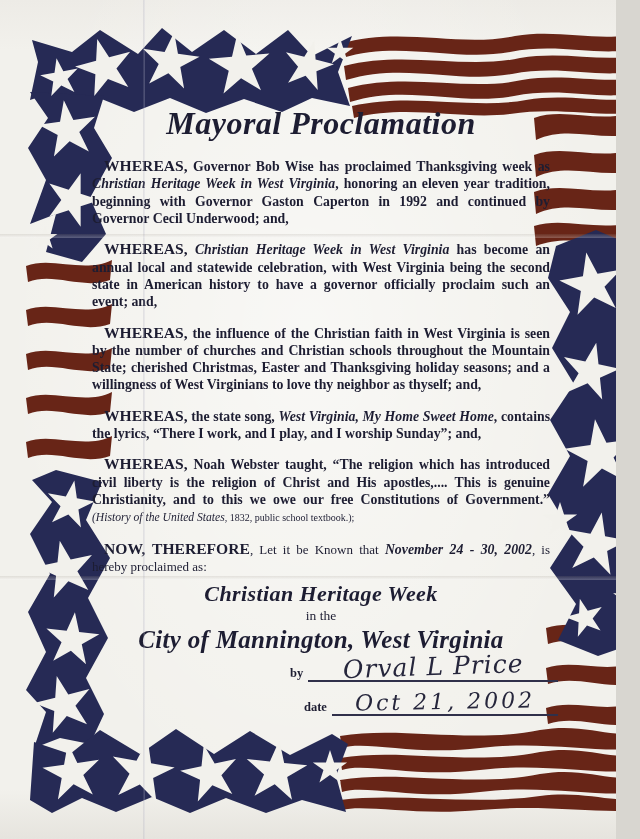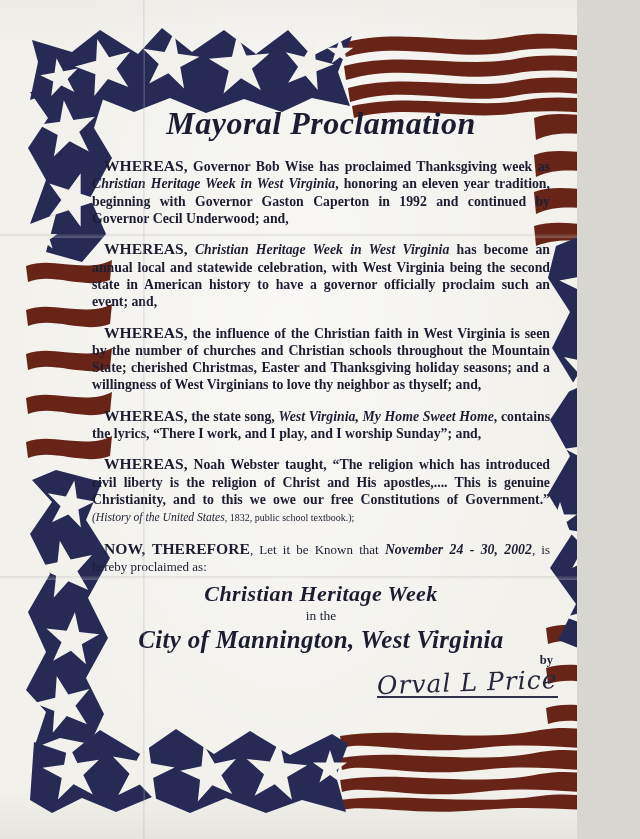--- a/index.html
+++ b/index.html
@@ -9,25 +9,24 @@
     --ink:#1d1d32;
     --hand:#26263c;
   }
   html,body{margin:0;padding:0;}
   body{
     width:640px;height:839px;
     font-family:"Liberation Serif", serif;
     background:#d8d6d0;
   }
   .page{
-    position:relative;width:529px;height:839px;overflow:hidden;
+    position:relative;width:616px;height:839px;overflow:hidden;
     background:
       radial-gradient(ellipse at 50% 40%, rgba(255,255,255,.5), rgba(0,0,0,0) 70%),
       linear-gradient(180deg,#edebe6 0%, var(--paper) 6%, var(--paper) 94%, #e6e4de 100%);
-    padding-left: 48px;
   }
   .border-art{position:absolute;left:0;top:0;z-index:1;}
   .fold-v{
     position:absolute;left:143px;top:0;width:2px;height:839px;z-index:3;
     background:linear-gradient(90deg, rgba(120,120,145,.18), rgba(210,210,225,.28));
     pointer-events:none;
   }
   .fold-h1,.fold-h2{
     position:absolute;left:0;width:640px;height:4px;z-index:3;pointer-events:none;
     background:linear-gradient(180deg, rgba(130,120,110,.16), rgba(255,255,255,.25));
@@ -68,21 +67,21 @@
   }
   .city-heading{
     font:700 25px/1.15 "Liberation Serif", serif;font-style:italic;
     text-align:center;margin:0 0 14px 0;letter-spacing:.3px;
   }
   .closing{
     font:400 14.6px/19px "Liberation Serif", serif;
     margin:14px 0 0 0;text-align:left;
   }
   .sig-block{width:268px;margin:-14px -8px 0 auto;}
-  .sig-row{display:flex;align-items:flex-end;margin-top:6px;flex-direction:column;}
+  .sig-row{display:flex;align-items:flex-end;margin-top:6px;}
   .sig-row.date-row{margin-top:8px;padding-left:14px;}
   .lbl{
     font:700 12.5px/1 "Liberation Serif", serif;
     margin-right:5px;padding-bottom:3px;white-space:nowrap;
   }
   .hand{
     flex:1;text-align:center;
     font-family:"DejaVu Serif", serif;font-style:italic;
     color:var(--hand);
     border-bottom:2px solid #30304a;
@@ -193,15 +192,19 @@
     <div class="week-heading">Christian Heritage Week</div>
     <div class="in-the">in the</div>
     <div class="city-heading">City of Mannington, West Virginia</div>
 
 
     <div class="sig-block">
       <div class="sig-row">
         <span class="lbl">by</span>
         <span class="hand sig"><span class="hand-inner">Orval L Price</span></span>
       </div>
+      <div class="sig-row date-row">
+        <span class="lbl">date</span>
+        <span class="hand date-h"><span class="hand-inner">Oct 21, 2002</span></span>
+      </div>
     </div>
   </div>
 </div>
 
 </body></html>

